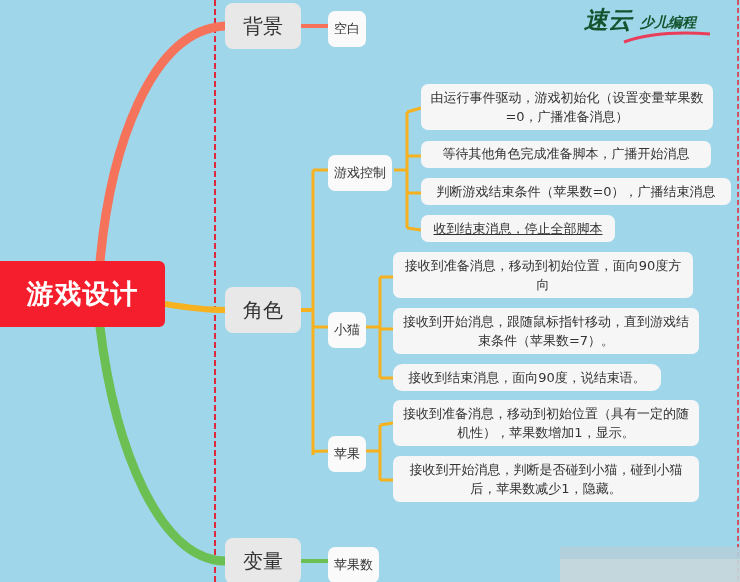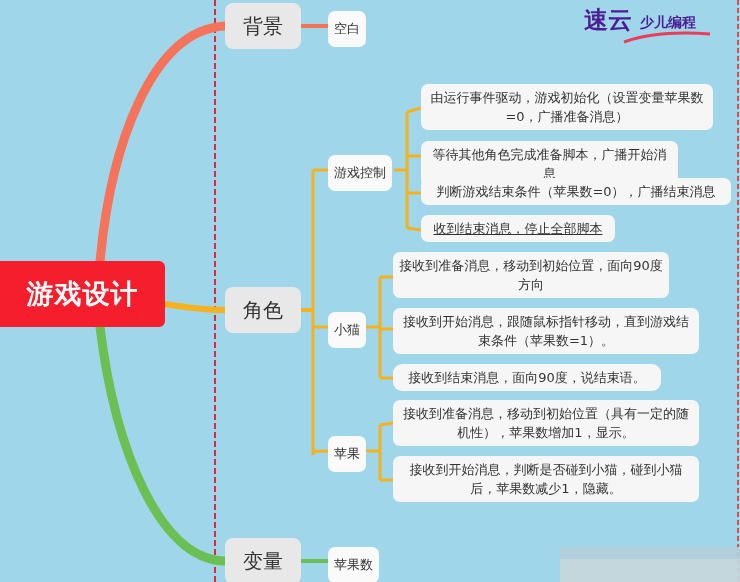--- a/index.html
+++ b/index.html
@@ -30,22 +30,22 @@
     height:36px; padding:0 6px; border-radius:7px;
   }
   .l3 {
     background:#f6f6f6; color:#333; font-size:13px; line-height:19px;
     padding:4px 6px; border-radius:7px;align-items:flex-end;
   }
   .logo {
     position:absolute; left:582px; top:4px; width:130px; height:40px;
   }
   .logo-text {
-    position:absolute; left:0; top:0; color:#4c1d95;
-    font-family:"DejaVu Serif",serif; font-weight:bold; 
+    position:absolute; left:0; top:0; color:#14532d;
+    font-family:"DejaVu Serif",serif; font-weight:bold; font-style:italic;
     white-space:nowrap;
   }
   .logo-big { font-size:24px; top:0; left:2px; }
   .logo-small { font-size:14px; left:58px; top:10px; }
   .watermark {
     position:absolute; left:560px; top:547px; width:180px; height:35px;
     background:#c8d8dc; opacity:0.9;
   }
   .watermark .band { position:absolute; left:0; top:0; width:100%; height:12px; background:#b5d0da; }
 </style>
@@ -118,35 +118,35 @@
   <div class="node l2" style="left:328px; top:436px;">
     <span>苹果</span>
   </div>
   <div class="node l2" style="left:328px; top:547px;">
     <span>苹果数</span>
   </div>
 
   <div class="node l3" style="left:421px; top:84px; width:292px;">
     <span>由运行事件驱动，游戏初始化（设置变量苹果数=0，广播准备消息）</span>
   </div>
-  <div class="node l3" style="left:421px; top:141px; width:257px;">
+  <div class="node l3" style="left:421px; top:141px; width:290px;font-family:Liberation Mono, monospace;">
     <span>等待其他角色完成准备脚本，广播开始消息</span>
   </div>
   <div class="node l3" style="left:421px; top:178px; width:310px;">
     <span>判断游戏结束条件（苹果数=0），广播结束消息</span>
   </div>
   <div class="node l3" style="left:421px; top:215px; width:194px;text-decoration:underline;">
     <span>收到结束消息，停止全部脚本</span>
   </div>
 
-  <div class="node l3" style="left:393px; top:252px; width:276px;">
+  <div class="node l3" style="left:393px; top:252px; width:300px;">
     <span>接收到准备消息，移动到初始位置，面向90度方向</span>
   </div>
   <div class="node l3" style="left:393px; top:308px; width:306px;">
-    <span>接收到开始消息，跟随鼠标指针移动，直到游戏结束条件（苹果数=1）。</span>
+    <span>接收到开始消息，跟随鼠标指针移动，直到游戏结束条件（苹果数=7）。</span>
   </div>
   <div class="node l3" style="left:393px; top:364px; width:268px;border-radius:9px;">
     <span>接收到结束消息，面向90度，说结束语。</span>
   </div>
 
   <div class="node l3" style="left:393px; top:400px; width:306px;">
     <span>接收到准备消息，移动到初始位置（具有一定的随机性），苹果数增加1，显示。</span>
   </div>
   <div class="node l3" style="left:393px; top:456px; width:306px;">
     <span>接收到开始消息，判断是否碰到小猫，碰到小猫后，苹果数减少1，隐藏。</span>

